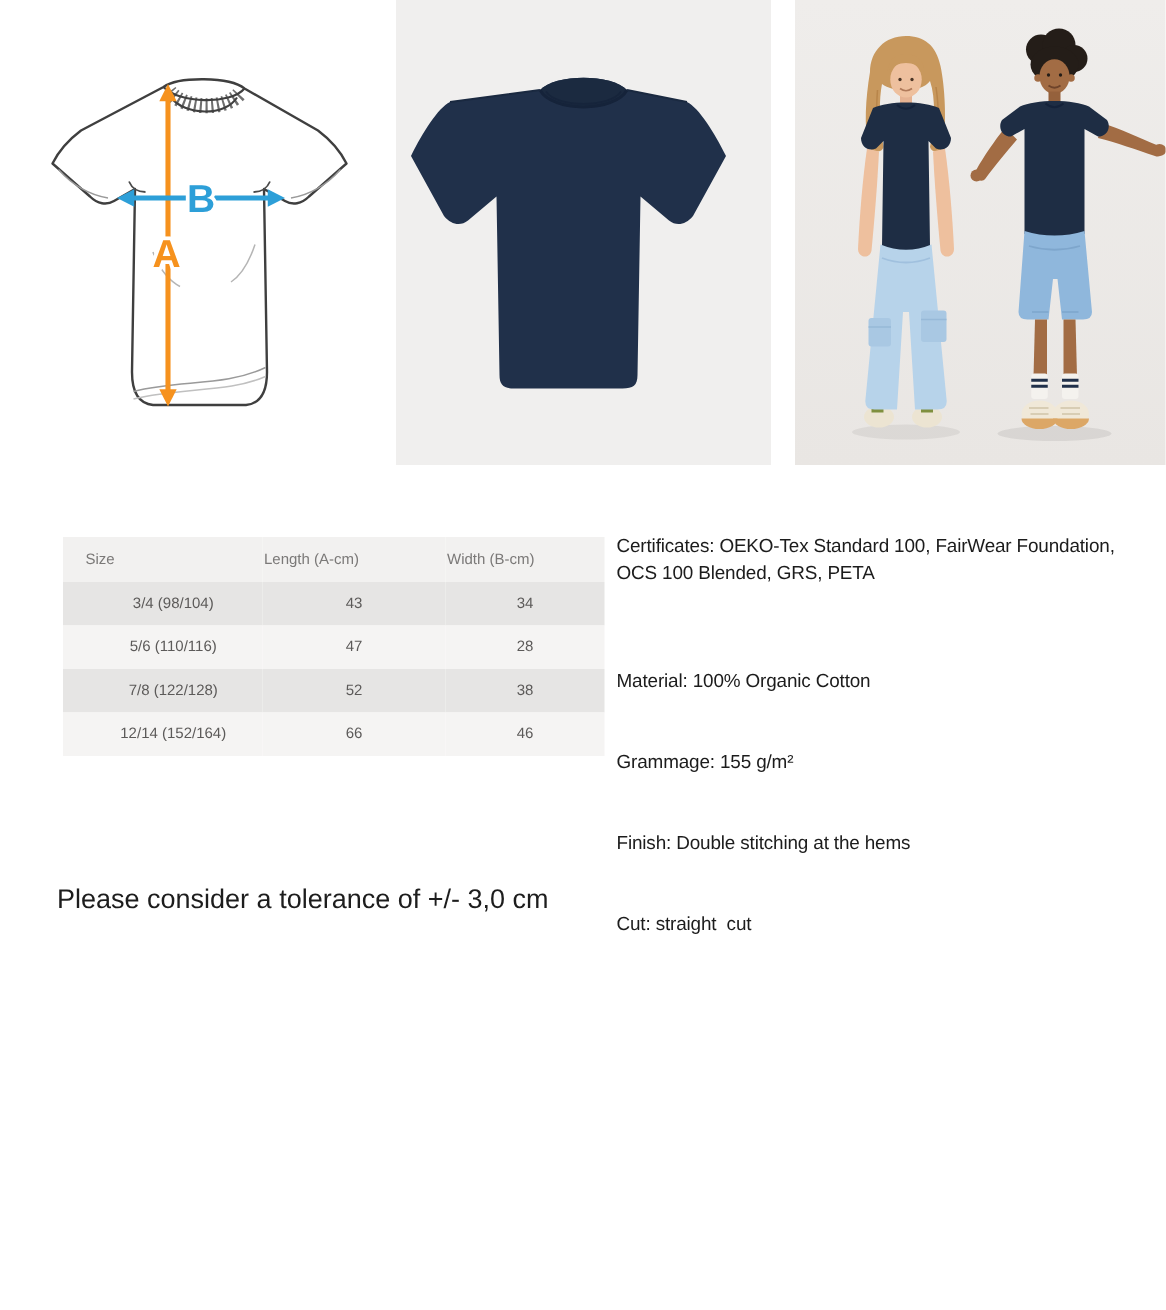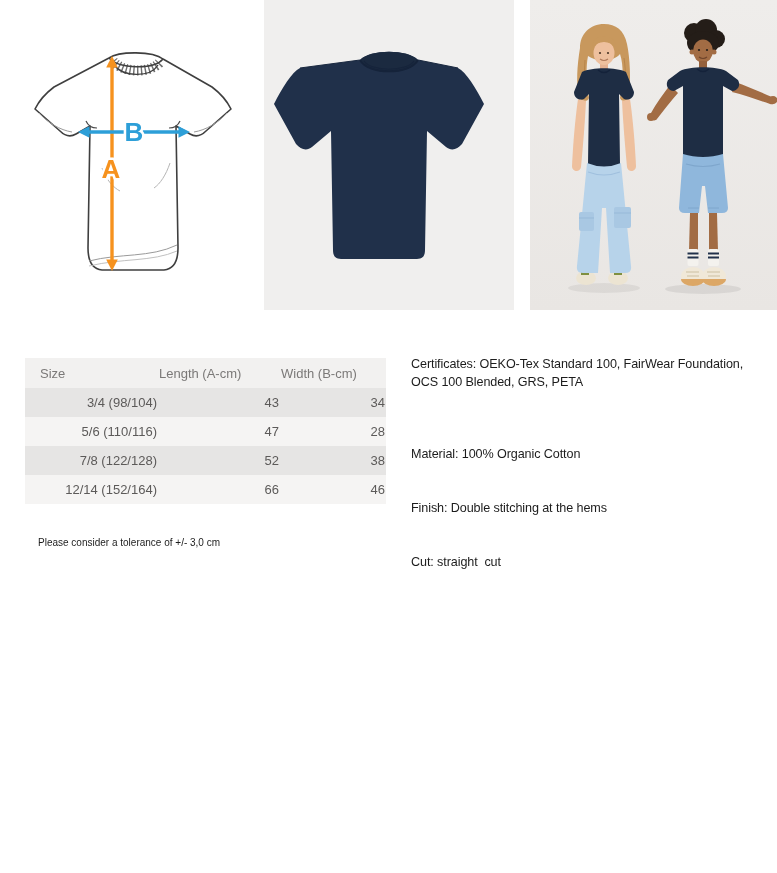--- a/index.html
+++ b/index.html
@@ -10,38 +10,38 @@
     -webkit-font-smoothing:antialiased;
   }
   .panel{position:absolute;top:0;height:310px;}
   .panel-diagram{left:0;width:264px;background:#ffffff;}
   .panel-product{left:264px;width:250px;background:#f0efee;}
   .panel-models{left:530px;width:247px;background:linear-gradient(#efedeb,#e9e6e3);}
   .panel svg{display:block;}
 
   
   .size-table{
-    position:absolute;left:25px;top:358px;width:361px;
+    position:absolute;left:42px;top:358px;width:361px;
     border-collapse:collapse;table-layout:fixed;
-    font-size:13px;
+    font-size:10px;
   }
   .size-table th{
     height:28px;font-weight:normal;text-align:left;
     color:#7b7978;background:#f2f1f0;vertical-align:middle;
   }
   .size-table td{
-    height:27px;text-align:right;color:#5c5a59;vertical-align:middle;
+    height:27px;text-align:center;color:#5c5a59;vertical-align:middle;
   }
   .size-table th:first-child,.size-table td:first-child{padding-left:15px;}
   .size-table tbody tr:nth-child(odd){background:#e6e5e4;}
   .size-table tbody tr:nth-child(even){background:#f5f4f3;}
 
   .tolerance-note{
-    position:absolute;left:38px;top:537px;
-    font-size:10px;color:#1d1d1d;white-space:pre;
+    position:absolute;left:38px;top:589px;
+    font-size:18px;color:#1d1d1d;white-space:pre;
   }
 
   
   .description{
     position:absolute;left:411px;top:355px;width:360px;
     font-size:12.6px;line-height:18px;color:#1c1c1c;letter-spacing:-0.1px;
   }
   .description p{margin:0 0 18px 0;white-space:pre-wrap;}
   .description .specs{margin:0;}
   .description .spec-line{white-space:pre-wrap;}
@@ -236,17 +236,18 @@
   </tbody>
 </table>
 
 <div class="tolerance-note">Please consider a tolerance of +/- 3,0 cm</div>
 
 <div class="description">
   <p>Certificates: OEKO-Tex Standard 100, FairWear Foundation,
 OCS 100 Blended, GRS, PETA</p>
   <p class="specs">
     <span class="spec-line" style="display:block">Material: 100% Organic Cotton</span>
+    <span class="spec-line" style="display:block">Grammage: 155 g/m²</span>
     <span class="spec-line" style="display:block">Finish: Double stitching at the hems</span>
     <span class="spec-line" style="display:block">Cut: straight  cut</span>
     
   </p>
 </div>
 
 </body></html>

